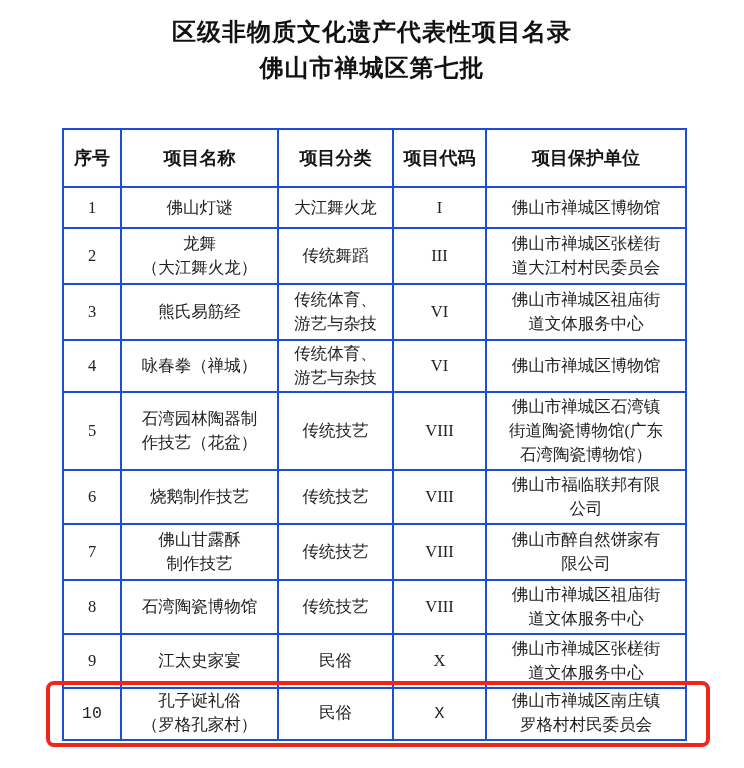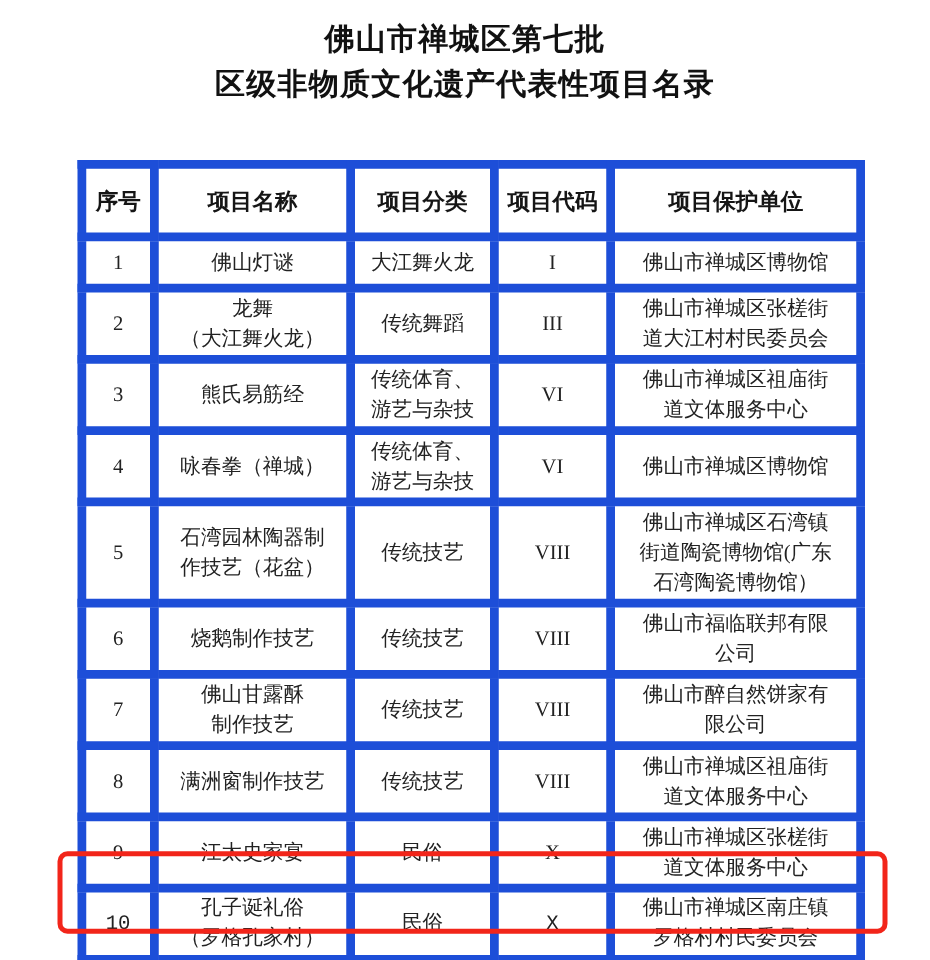--- a/index.html
+++ b/index.html
@@ -24,21 +24,21 @@
   }
 
   table.heritage {
     position: absolute;
     left: 62px; top: 128px;
     width: 623px;
     border-collapse: collapse;
     table-layout: fixed;
   }
   table.heritage th, table.heritage td {
-    border: 7px solid #1d4ed8;
+    border: 2px solid #1d4ed8;
     text-align: center;
     vertical-align: middle;
     padding: 1px 3px;
     white-space: pre-line;
     overflow: hidden;
   }
   table.heritage th {
     font-size: 18px;
     font-weight: bold;
     color: #151515;
@@ -77,22 +77,22 @@
     pointer-events: none;
     background: transparent;
   }
 </style>
 </head>
 <body>
 
 <div class="page">
 
   <div class="title">
+    <div>区级非物质文化遗产代表性项目名录</div>
     <div>佛山市禅城区第七批</div>
-    <div>区级非物质文化遗产代表性项目名录</div>
   </div>
 
   <table class="heritage">
     <colgroup>
       <col class="c-no">
         <col class="c-name">
         <col class="c-cat">
         <col class="c-code">
         <col class="c-unit">
     </colgroup>
@@ -161,21 +161,21 @@
         <td class="num">7</td>
         <td>佛山甘露酥
 制作技艺</td>
         <td>传统技艺</td>
         <td class="num">VIII</td>
         <td>佛山市醉自然饼家有
 限公司</td>
       </tr>
       <tr>
         <td class="num">8</td>
-        <td>满洲窗制作技艺</td>
+        <td>石湾陶瓷博物馆</td>
         <td>传统技艺</td>
         <td class="num">VIII</td>
         <td>佛山市禅城区祖庙街
 道文体服务中心</td>
       </tr>
       <tr>
         <td class="num">9</td>
         <td>江太史家宴</td>
         <td>民俗</td>
         <td class="num">X</td>

